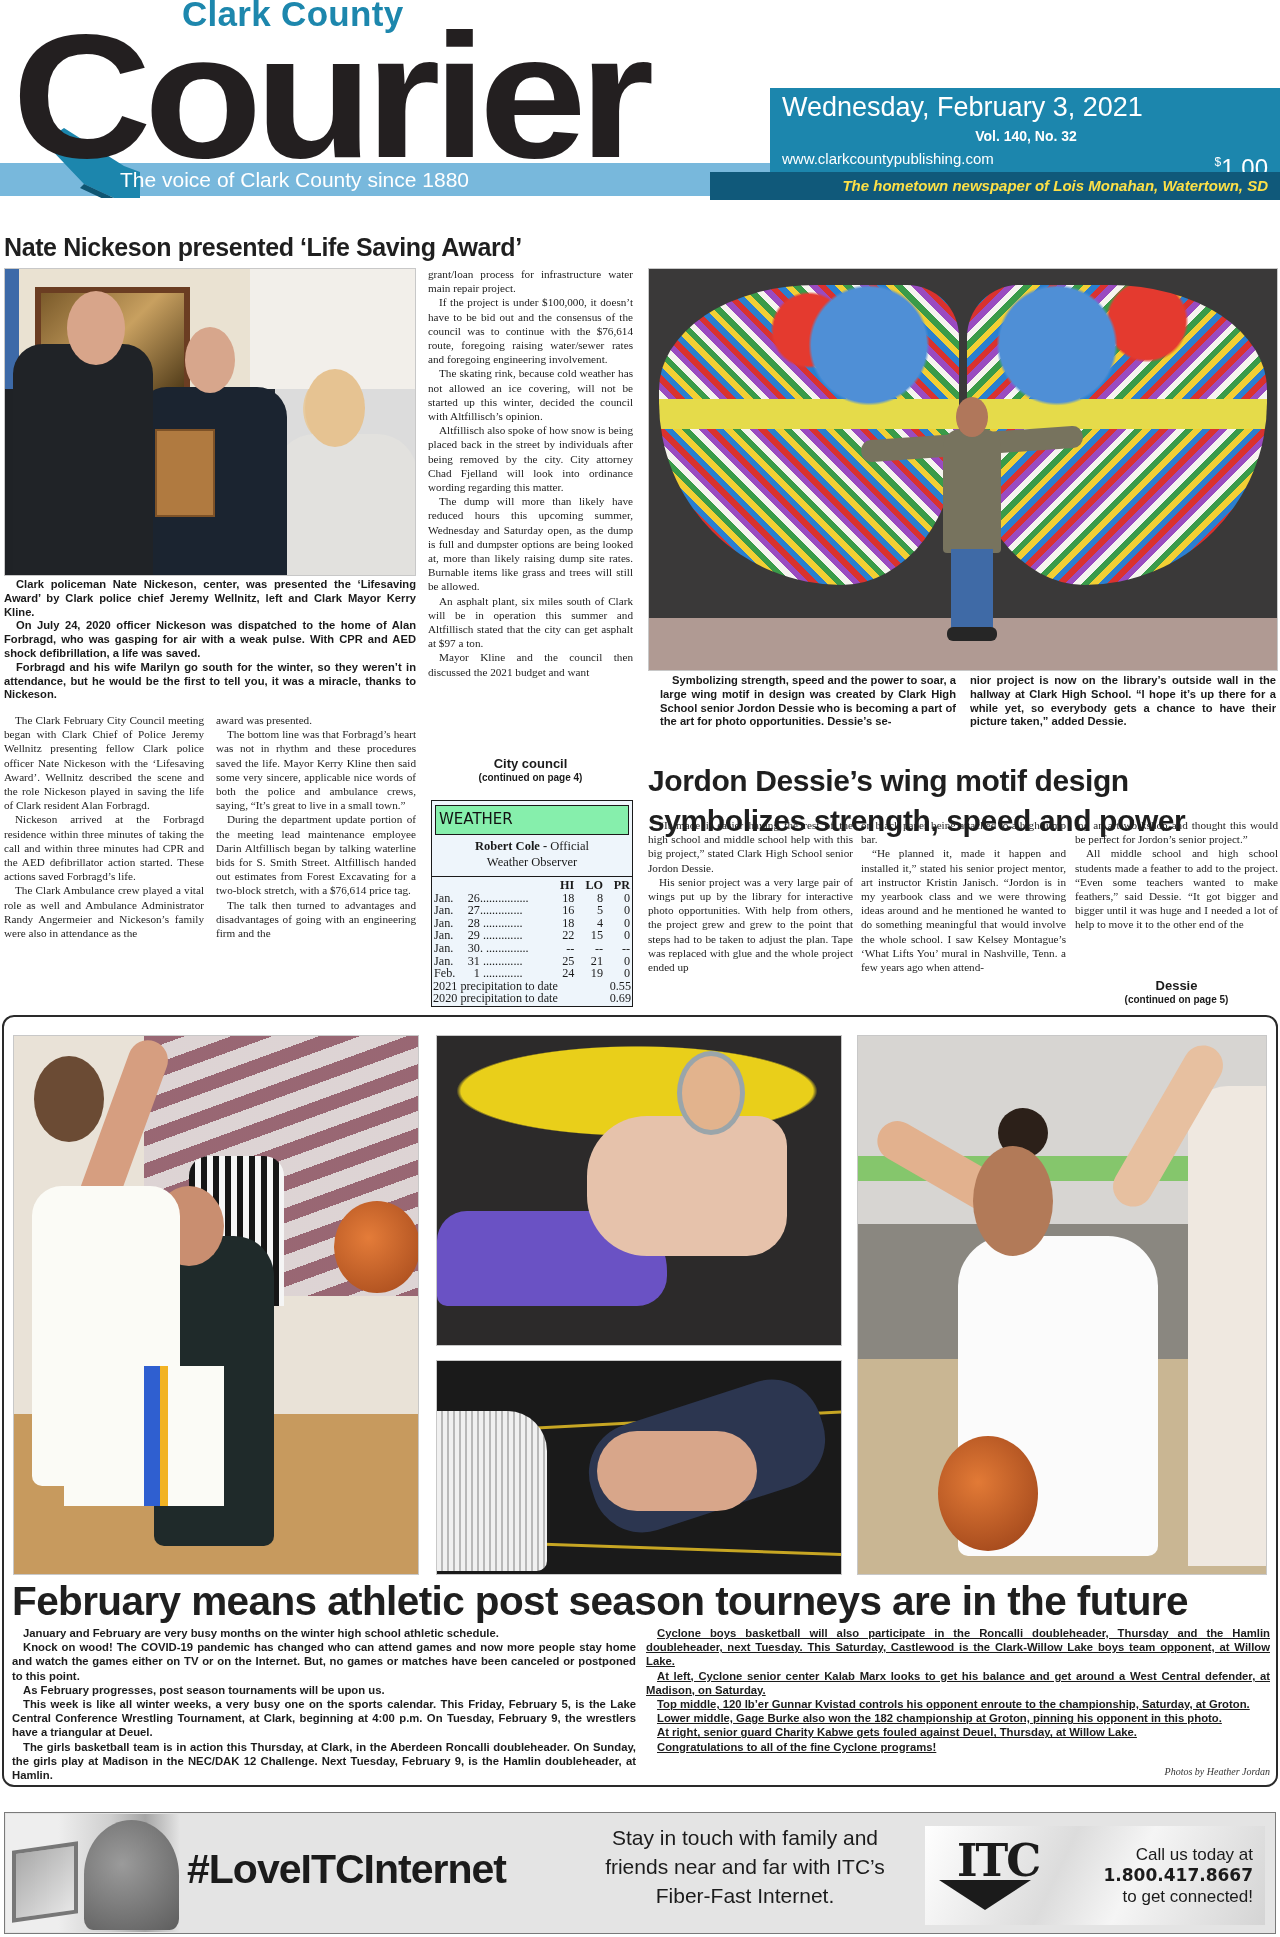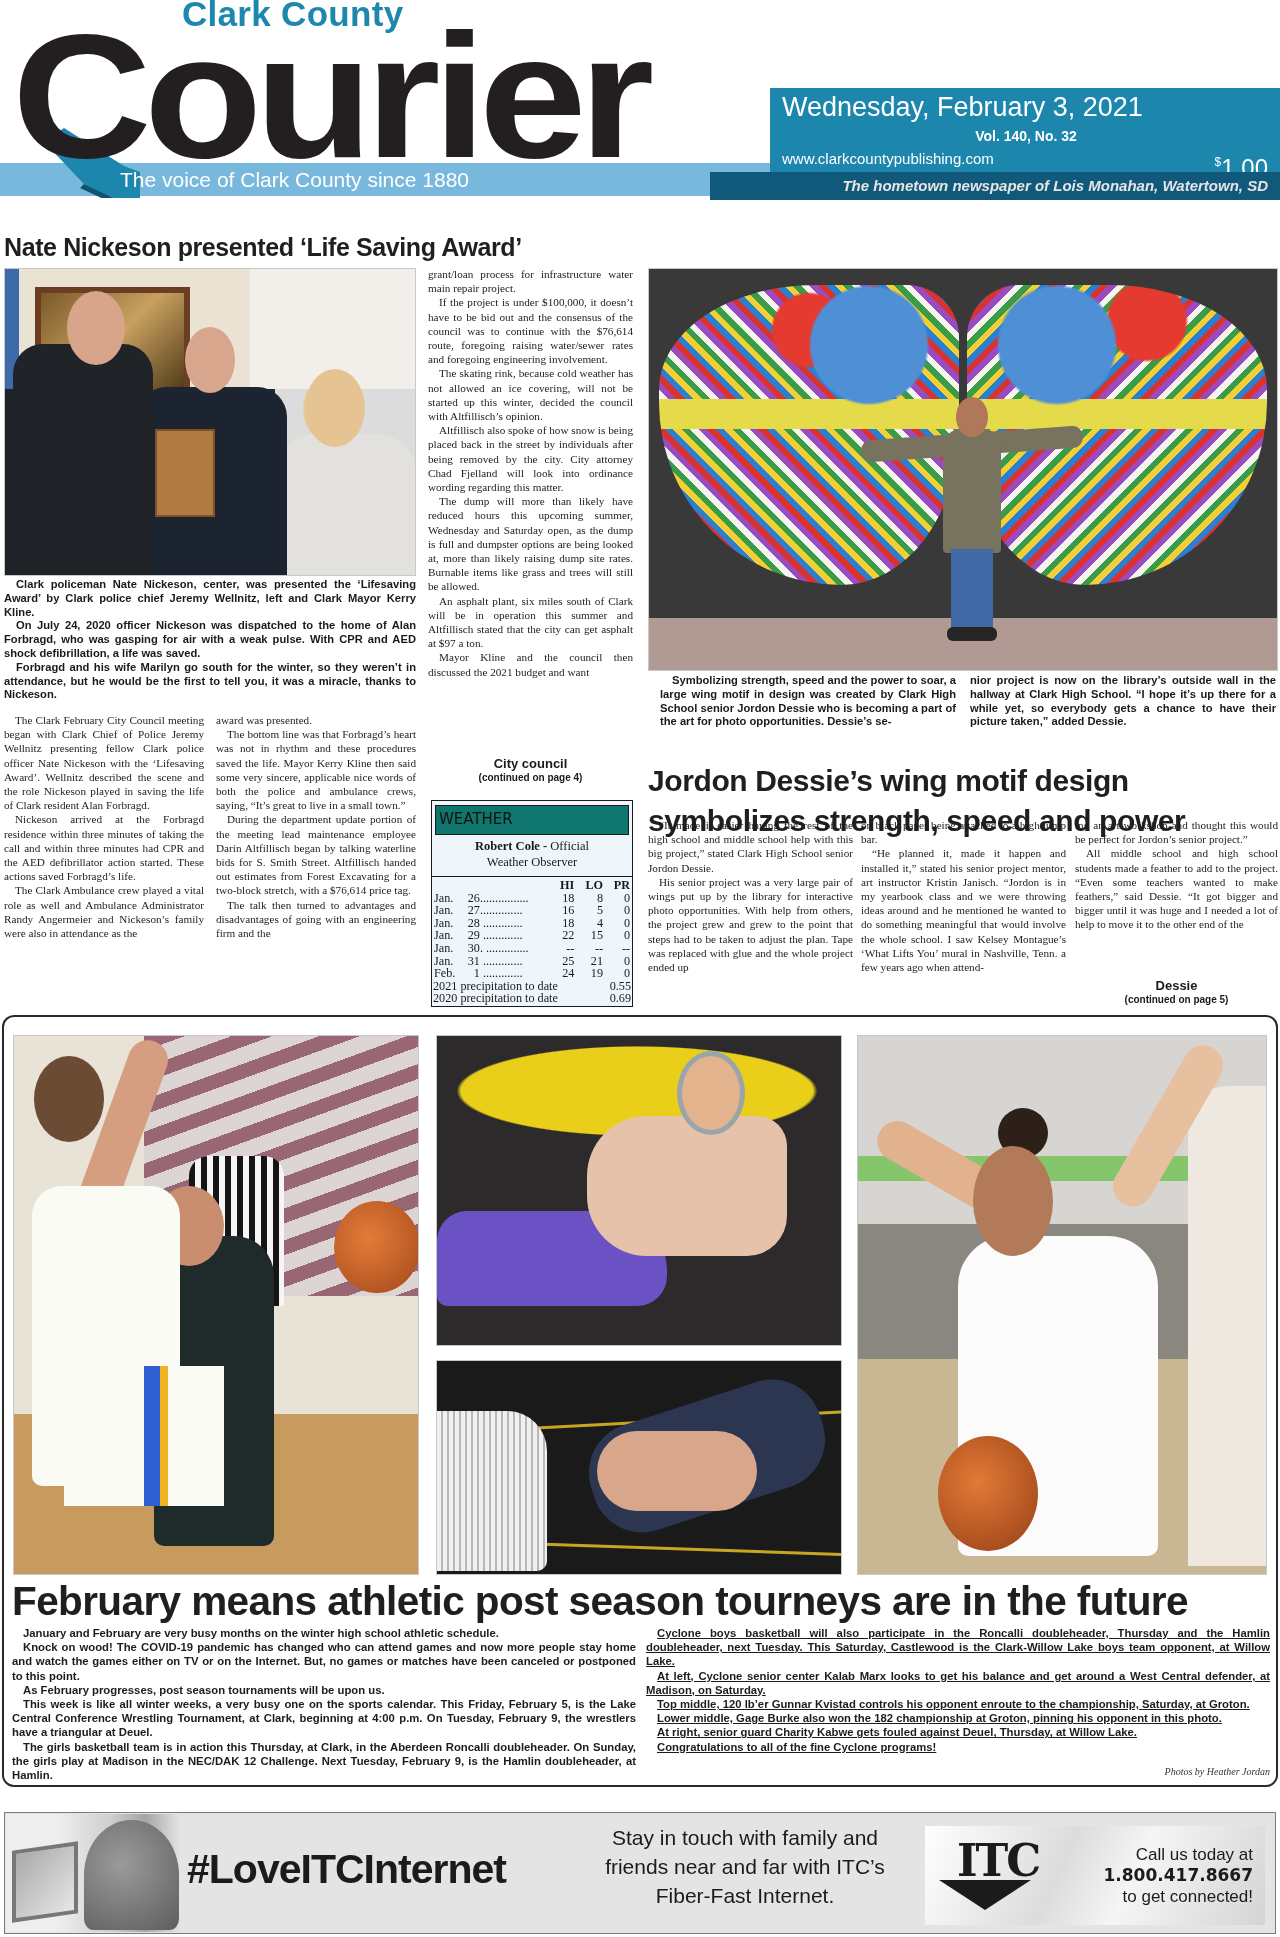--- a/index.html
+++ b/index.html
@@ -12,21 +12,21 @@
   .mast-courier { left: 12px; top: 8px; font: bold 176px/1 "Liberation Sans", sans-serif; color: #231f20; letter-spacing: -7px; transform: scaleX(1.1); transform-origin: left top; }
   .mast-band { left: 0; top: 163px; width: 770px; height: 33px; background: #78b8dc; }
   .mast-sd { left: 44px; top: 128px; width: 160px; height: 70px; }
   .mast-tagline { left: 120px; top: 165px; font: 21px/29px "Liberation Sans", sans-serif; color: #ffffff; }
   .datebox { left: 770px; top: 88px; width: 510px; height: 84px; background: #1c86ad; color: #fff; padding: 4px 10px 0 12px; }
   .date-title { font: 27px/31px "Liberation Sans", sans-serif; }
   .date-vol { font: bold 14px/20px "Liberation Sans", sans-serif; margin-top: 3px; text-align: center; }
   .date-url { font: 15px/20px "Liberation Sans", sans-serif; margin-top: 3px; }
   .date-price { position: absolute; right: 12px; top: 68px; font: 24px/1 "Liberation Sans", sans-serif; }
   .date-price sup { font-size: 12px; vertical-align: 10px; }
-  .hometown-bar { left: 710px; top: 172px; width: 570px; height: 28px; background: #10597a; color: #e5e5e5; font: italic bold 15px/28px "Liberation Sans", sans-serif; text-align: right; padding-right: 12px; padding-left: 24px; }
+  .hometown-bar { left: 710px; top: 172px; width: 570px; height: 28px; background: #10597a; color: #fde047; font: italic bold 15px/28px "Liberation Sans", sans-serif; text-align: right; padding-right: 12px; padding-left: 24px; }
 
   
   .headline { font-family: "Liberation Sans", sans-serif; font-weight: bold; color: #1f1f1f; letter-spacing: -0.4px; }
   .serif-body { font: 11.2px/14.2px "Liberation Serif", serif; text-align: justify; color: #1c1c1c; }
   .serif-body p { text-indent: 11px; }
   .sans-body { font: 11.3px/14.2px "Liberation Sans", sans-serif; color: #1c1c1c; text-align: justify; }
   .sans-body p { text-indent: 11px; }
   .photo { overflow: hidden; border: 1px solid #c8c8c8; }
   .jump { text-align: center; font-family: "Liberation Sans", sans-serif; }
   .jump .j1 { font: bold 13px/16px "Liberation Sans", sans-serif; }
@@ -54,21 +54,21 @@
   .nick-caption { left: 4px; top: 578px; width: 412px; font: bold 11.2px/13.8px "Liberation Sans", sans-serif; text-align: justify; }
   .nick-caption p { text-indent: 12px; }
   .nick-caption p:first-child { text-indent: 12px; }
   .nick-col1 { left: 4px; top: 713px; width: 200px; }
   .nick-col2 { left: 216px; top: 713px; width: 200px; }
   .nick-col3 { left: 428px; top: 267px; width: 205px; }
   .cc-jump { left: 428px; top: 756px; width: 205px; }
 
   
   .weather { left: 431px; top: 800px; width: 202px; height: 207px; border: 1.5px solid #1a1a1a; background: #eef5fb; }
-  .weather-title { margin: 4px 3px 0 3px; height: 30px; background: #0f766e; border: 1.5px solid #1a1a1a; font: 15px/27px "DejaVu Sans", sans-serif; padding-left: 3px; color: #111; }
+  .weather-title { margin: 4px 3px 0 3px; height: 30px; background: #86efac; border: 1.5px solid #1a1a1a; font: 15px/27px "DejaVu Sans", sans-serif; padding-left: 3px; color: #111; }
   .weather-obs { text-align: center; font: 12.5px/16px "Liberation Serif", serif; margin-top: 3px; }
   .weather-obs b { font-weight: bold; }
   .weather-sep { border-top: 1.5px solid #1a1a1a; margin-top: 6px; }
   .wx-table { width: 100%; font: 12.2px/12.6px "Liberation Serif", serif; border-collapse: collapse; margin-top: 2px; }
   .wx-table td, .wx-table th { padding: 0 2px; white-space: nowrap; }
   .wx-table th { font-weight: bold; text-align: right; }
   .wx-table td.num { text-align: right; }
   .wx-foot { font: 12.2px/12.6px "Liberation Serif", serif; padding: 0 1px; display: flex; justify-content: space-between; }
 
   

